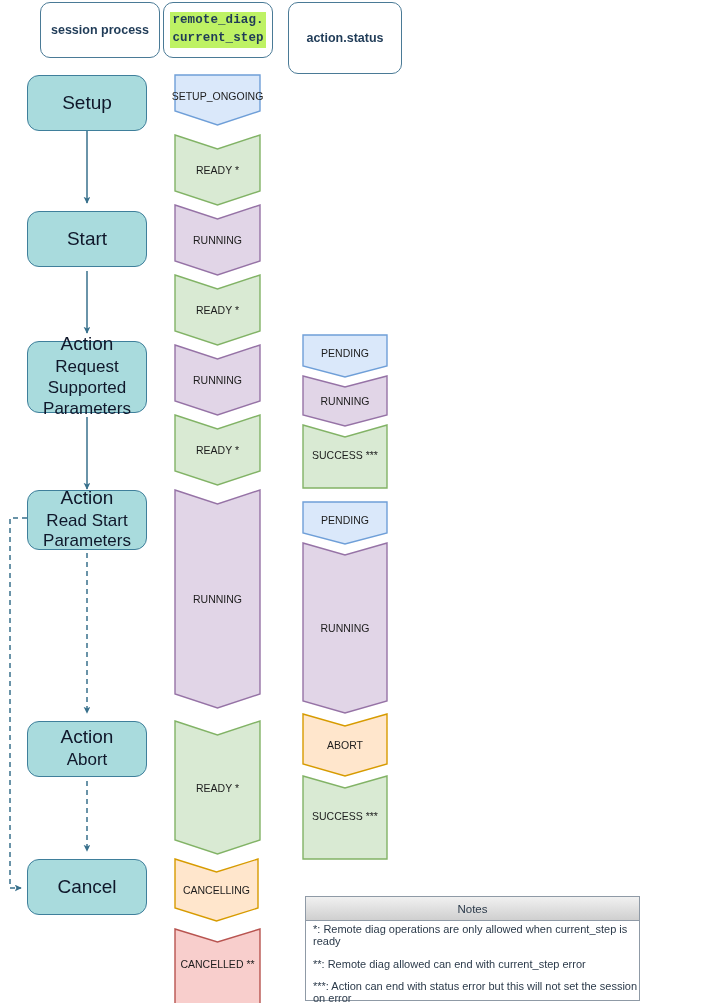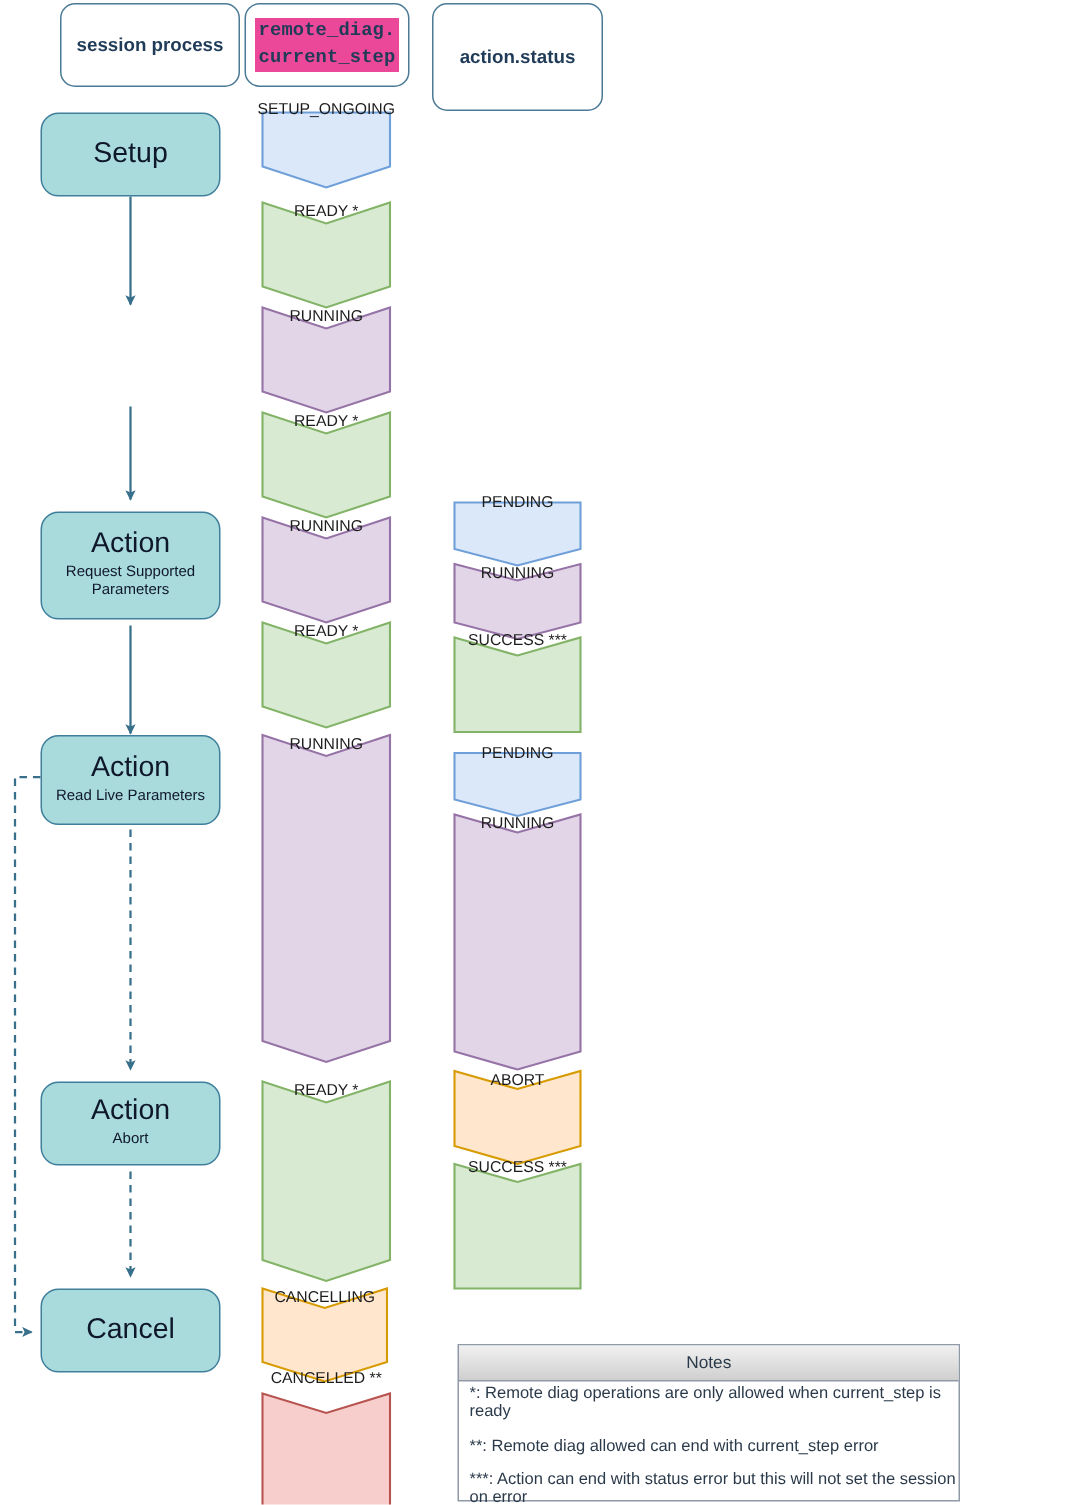--- a/index.html
+++ b/index.html
@@ -23,47 +23,47 @@
     color:#1f3b57;
     box-sizing:border-box;
   }
   .hdr.mono{
     font-family:"Liberation Mono","DejaVu Sans Mono",monospace;
     font-size:12.5px;
     font-weight:bold;
     letter-spacing:.1px;
   }
   .hdr.mono .code{
-    background:#ec4899;
+    background:#bef264;
     padding:1px 2px;
     display:inline-block;
     line-height:1.25;
     text-align:left;
   }
 
   
   .proc{
     position:absolute;
     box-sizing:border-box;
     background:#a9dbdd;
     border:1.4px solid #3f7f9b;
     border-radius:12px;
     display:flex;flex-direction:column;
     align-items:center;justify-content:center;
     text-align:center;
     color:#0f172a;
   }
   .proc .t1{font-size:19px;line-height:1.1;}
-  .proc .t2{font-size:10px;line-height:1.22;margin-top:2px;}
+  .proc .t2{font-size:17px;line-height:1.22;margin-top:2px;}
 
   
   .chev{
     position:absolute;
     box-sizing:border-box;
-    display:flex;align-items:flex-start;justify-content:center;
+    display:flex;align-items:center;justify-content:center;
     font-size:10.5px;
     color:#1c1c1c;
     text-align:center;
     white-space:nowrap;
   }
   .chev .lbl{position:relative;z-index:2;}
   .chev .shape{position:absolute;left:0;top:0;width:100%;height:100%;z-index:1;}
 
   
   .conn{position:absolute;}
@@ -127,29 +127,32 @@
 
     <path d="M87,781 L87,851" stroke="#38708c" stroke-width="1.5" fill="none" stroke-dasharray="5,4" marker-end="url(#ah)"></path>
 
     <path d="M27,518 L10,518 L10,888 L21,888" stroke="#38708c" stroke-width="1.5" fill="none" stroke-dasharray="5,4" marker-end="url(#ah)"></path>
   </svg>
 
   <div class="proc" style="left:27px;top:75px;width:120px;height:56px;">
     <div class="t1">Setup</div>
   </div>
 
+  <div class="proc" style="left:27px;top:211px;width:120px;height:56px;">
+    <div class="t1">Start</div>
+  </div>
 
   <div class="proc" style="left:27px;top:341px;width:120px;height:72px;">
     <div class="t1">Action</div>
     <div class="t2">Request Supported Parameters</div>
   </div>
 
   <div class="proc" style="left:27px;top:490px;width:120px;height:60px;">
     <div class="t1">Action</div>
-    <div class="t2">Read Live Parameters</div>
+    <div class="t2">Read Start Parameters</div>
   </div>
 
   <div class="proc" style="left:27px;top:721px;width:120px;height:56px;">
     <div class="t1">Action</div>
     <div class="t2">Abort</div>
   </div>
 
   <div class="proc" style="left:27px;top:859px;width:120px;height:56px;text-align:center;">
     <div class="t1">Cancel</div>
   </div>

